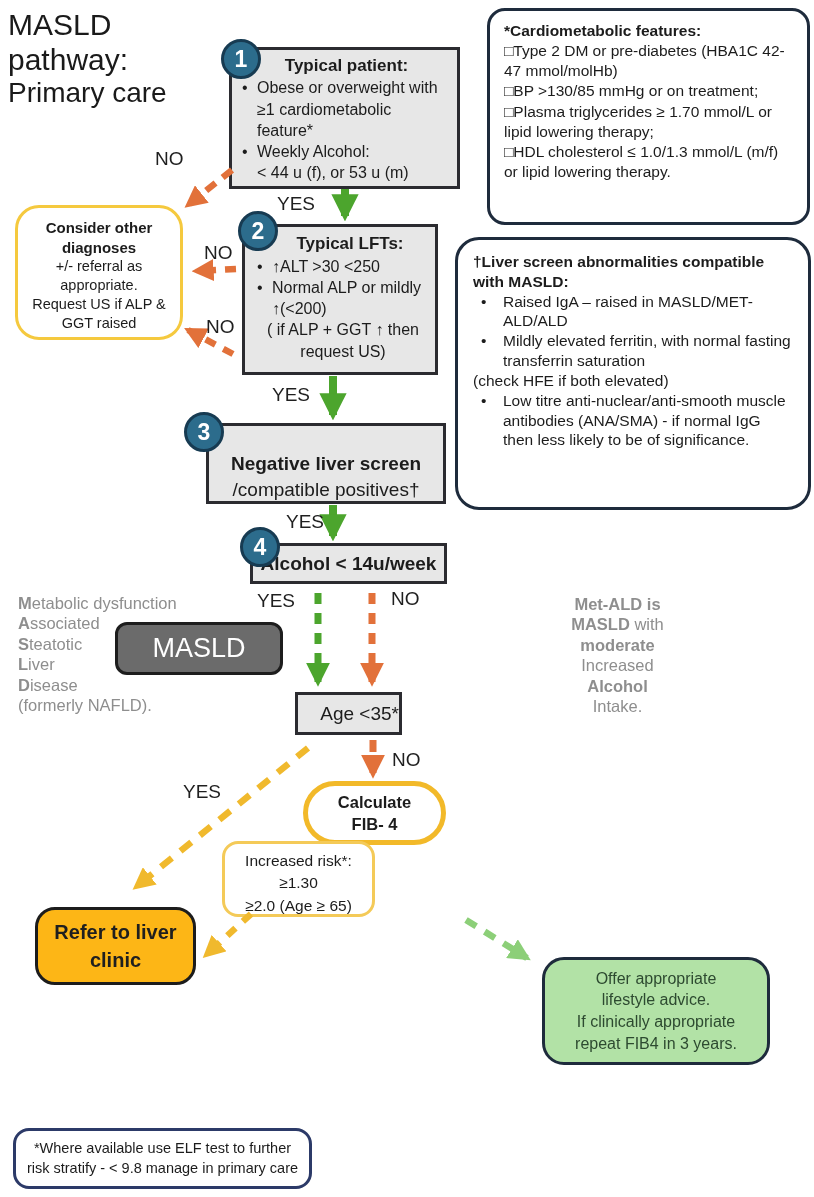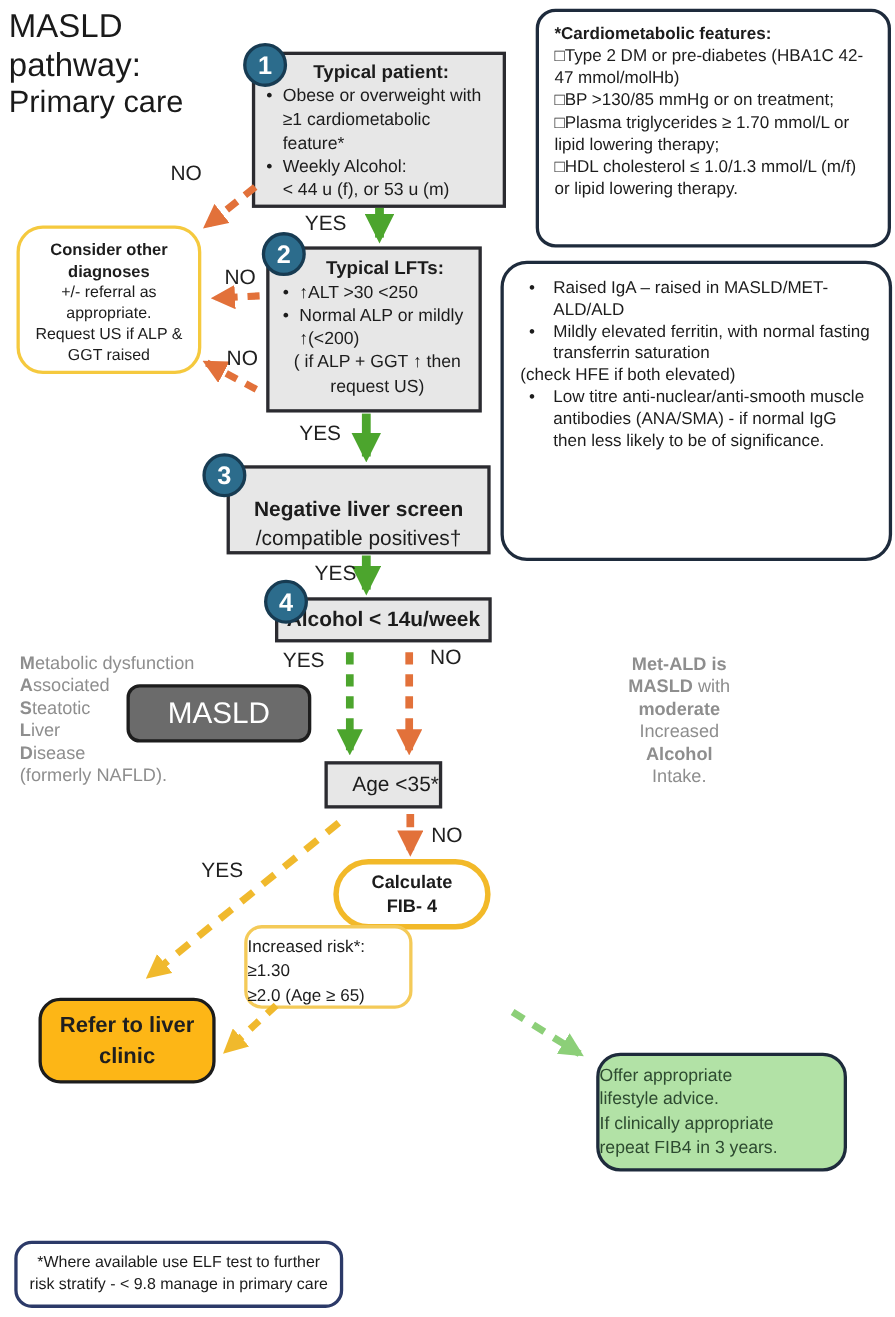--- a/index.html
+++ b/index.html
@@ -139,20 +139,21 @@
       <span>↑ALT  &gt;30 &lt;250</span>
     </div>
     <div class="brow">
       <span class="dot"></span>
       <span>Normal ALP or mildly ↑(&lt;200)</span>
     </div>
     <div style="text-align:center;">( if ALP + GGT ↑ then request US)</div>
   </div>
 
   <div class="abs note-box" style="left:455px;top:237px;width:356px;height:273px;font-size:15.5px;line-height:1.28;border-radius:24px;padding:12px 15px;">
+    <div class="note-title">†Liver screen abnormalities compatible with MASLD:</div>
     <div class="brow">
       <span class="dot" style="flex:0 0 22px;padding-left:8px;"></span>
       <span>Raised IgA – raised in MASLD/MET-ALD/ALD</span>
     </div>
     <div class="brow">
       <span class="dot" style="flex:0 0 22px;padding-left:8px;"></span>
       <span>Mildly elevated ferritin, with normal fasting transferrin saturation</span>
     </div>
     <div>(check HFE if both elevated)</div>
     <div class="brow">
@@ -198,31 +199,31 @@
 
   <div class="abs step-box" style="left:295px;top:692px;width:107px;height:43px;display:flex;align-items:center;justify-content:flex-end;font-size:19px;">
     <span>Age &lt;35*</span>
   </div>
 
   <div class="abs" style="left:303px;top:781px;width:143px;height:64px;background:#fff;border:5px solid #f2b929;border-radius:32px;z-index:2;display:flex;flex-direction:column;align-items:center;justify-content:center;font-weight:bold;font-size:16.5px;line-height:1.35;">
     <div>Calculate</div>
     <div>FIB- 4</div>
   </div>
 
-  <div class="abs" style="left:222px;top:841px;width:153px;height:76px;background:#fff;border:3px solid #f4ca58;border-radius:16px;z-index:2;text-align:left;font-size:15.5px;line-height:1.45;padding-top:6px;box-sizing:border-box;">
+  <div class="abs" style="left:222px;top:841px;width:153px;height:76px;background:#fff;border:3px solid #f4ca58;border-radius:16px;z-index:2;text-align:center;font-size:15.5px;line-height:1.45;padding-top:6px;box-sizing:border-box;">
     <div>Increased risk*:</div>
     <div>≥1.30</div>
     <div>≥2.0 (Age ≥ 65)</div>
   </div>
 
   <div class="abs" style="left:35px;top:907px;width:161px;height:78px;background:#fdb616;border:3px solid #1c1c1c;border-radius:20px;z-index:2;display:flex;align-items:center;justify-content:center;text-align:center;font-weight:bold;font-size:20px;line-height:1.4;color:#1f1f1f;padding:0 16px;box-sizing:border-box;">
     <span>Refer to liver clinic</span>
   </div>
 
-  <div class="abs" style="left:542px;top:957px;width:228px;height:108px;background:#b2e2a6;border:3.5px solid #1e2b3c;border-radius:22px;z-index:2;display:flex;flex-direction:column;align-items:flex-start;justify-content:center;text-align:center;font-size:16px;line-height:1.35;color:#2d4a30;">
+  <div class="abs" style="left:542px;top:957px;width:228px;height:108px;background:#b2e2a6;border:3.5px solid #1e2b3c;border-radius:22px;z-index:2;display:flex;flex-direction:column;align-items:center;justify-content:center;text-align:center;font-size:16px;line-height:1.35;color:#2d4a30;">
     <div>Offer appropriate</div>
     <div>lifestyle advice.</div>
     <div>If clinically appropriate</div>
     <div>repeat FIB4 in 3 years.</div>
   </div>
 
   <div class="abs" style="left:13px;top:1128px;width:299px;height:61px;background:#fff;border:3px solid #2c3a68;border-radius:16px;z-index:2;display:flex;align-items:center;justify-content:center;text-align:center;font-size:14.5px;line-height:1.35;padding:2px 10px;box-sizing:border-box;">
     <span>*Where available use ELF test to further risk stratify - &lt; 9.8 manage in primary care</span>
   </div>
 

